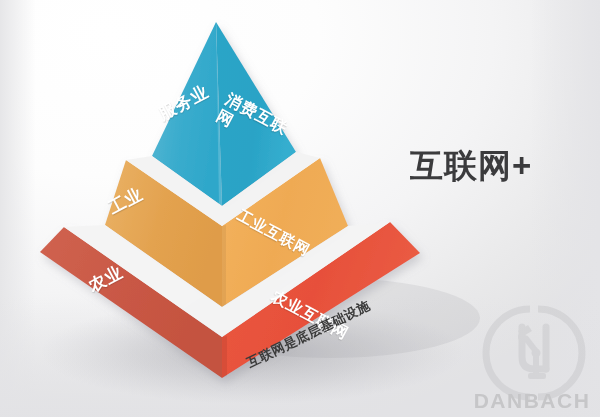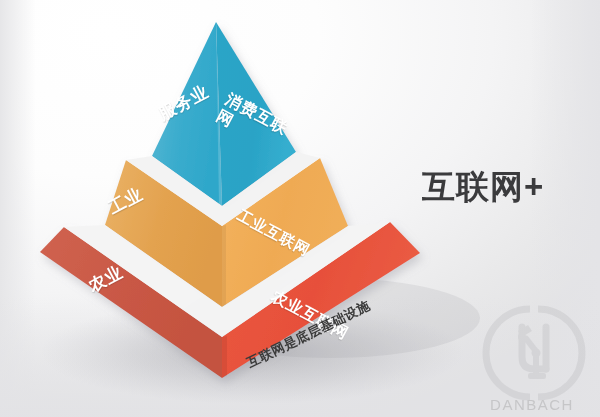--- a/index.html
+++ b/index.html
@@ -81,47 +81,46 @@
     font-weight: 600;
     letter-spacing: 0.5px;
     transform: rotate(-26deg);
     transform-origin: left center;
     white-space: nowrap;
     pointer-events: none;
   }
 
   #headline {
     position: absolute;
-    left: 410px; top: 165px;
+    left: 410px; top: 144px;
     font-size: 33px;
     font-weight: 700;
     color: #3b3b3d;
     letter-spacing: 1px;
     white-space: nowrap;
-    margin-left: 12px;
   }
 
   
   #watermark {
     position: absolute;
     right: 4px;
     bottom: 2px;
     width: 124px;
     height: 118px;
     opacity: 0.42;
     pointer-events: none;
   }
   #watermark-text {
     position: absolute;
     right: 6px;
     bottom: 4px;
     width: 124px;
     text-align: center;
-    font-size: 15px;
-    font-weight: 400;
+    font-size: 21px;
+    font-weight: 700;
     letter-spacing: 1.5px;
     color: #c6c6c8;
     pointer-events: none;
   }
 </style>
 </head>
 <body>
 
 <div id="stage">
 

